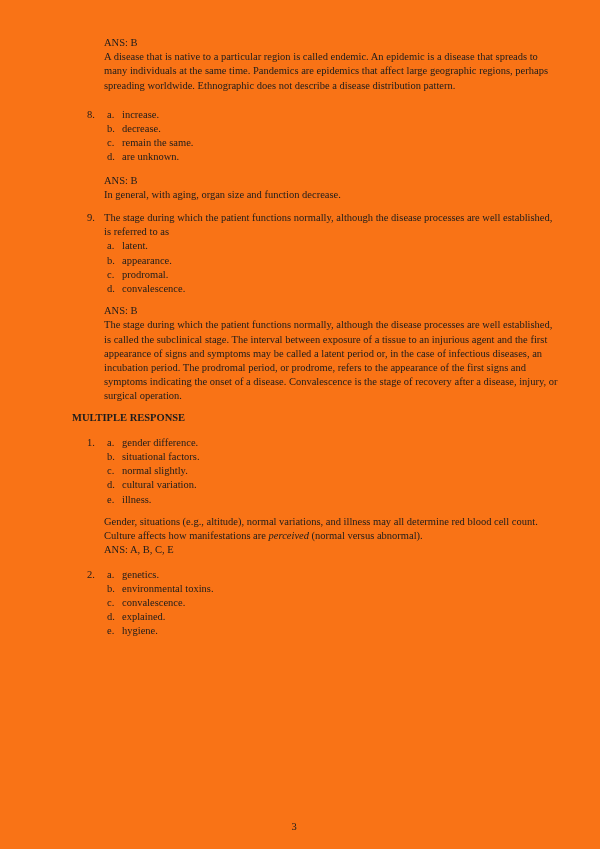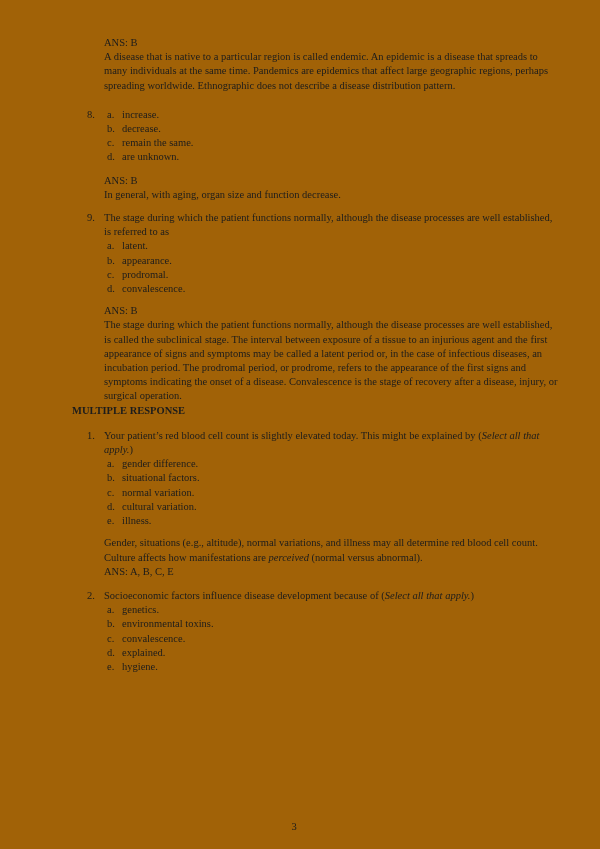--- a/index.html
+++ b/index.html
@@ -4,35 +4,35 @@
 <style>
   html, body { margin: 0; padding: 0; }
   body {
     width: 600px; height: 849px;
     background: #ffffff;
     font-family: "Liberation Serif", "DejaVu Serif", serif;
     font-size: 10.5px;
     line-height: 14.2px;
     color: #1c1c1c;
   }
-  .page { position: relative; width: 600px; height: 849px; overflow: hidden; background: #a16207; }
+  .page { position: relative; width: 600px; height: 849px; overflow: hidden; background: #f97316; }
 
   .ans-first { padding-top: 36px; margin-left: 104px; width: 454px; }
 
   .question { display: flex; margin-left: 87px; width: 471px; }
   .q-num  { width: 17px; flex: none; }
   .q-body { width: 454px; flex: none; }
 
   .opt { display: flex; margin-left: 3px; }
   .opt-letter { width: 15px; flex: none; }
   .opt-text { flex: 1; }
 
   .ans-block { margin-top: 9px; }
 
-  .mr-header { margin-left: 72px; font-weight: bold; }
+  .mr-header { margin-left: 72px; margin-top: 7px; font-weight: bold; }
 
   .it { font-style: italic; }
 
   .mt15 { margin-top: 15px; }
   .mt11 { margin-top: 11px; }
   .mt10 { margin-top: 10px; }
   .mt9  { margin-top: 9px; }
   .mt8  { margin-top: 8px; }
 
   .page-number { position: absolute; top: 820px; left: 0; width: 588px; text-align: center; }
@@ -102,54 +102,52 @@
         <div>The stage during which the patient functions normally, although the disease processes are well established, is called the subclinical stage. The interval between exposure of a tissue to an injurious agent and the first appearance of signs and symptoms may be called a latent period or, in the case of infectious diseases, an incubation period. The prodromal period, or prodrome, refers to the appearance of the first signs and symptoms indicating the onset of a disease. Convalescence is the stage of recovery after a disease, injury, or surgical operation.</div>
       </div>
     </div>
   </section>
 
   <div class="mr-header">MULTIPLE RESPONSE</div>
 
   <section class="question mt11">
     <span class="q-num">1.</span>
     <div class="q-body">
-      <div><span>Your patient’s red blood cell count is slightly elevated today. This might be explained by (</span><span class="it">Select all that apply.</span><span>)</span></div>
       <div>
         <div class="opt">
           <span class="opt-letter">a.</span>
           <span class="opt-text">gender difference.</span>
         </div>
         <div class="opt">
           <span class="opt-letter">b.</span>
           <span class="opt-text">situational factors.</span>
         </div>
         <div class="opt">
           <span class="opt-letter">c.</span>
-          <span class="opt-text">normal variation.</span>
+          <span class="opt-text">normal slightly.</span>
         </div>
         <div class="opt">
           <span class="opt-letter">d.</span>
           <span class="opt-text">cultural variation.</span>
         </div>
         <div class="opt">
           <span class="opt-letter">e.</span>
           <span class="opt-text">illness.</span>
         </div>
       </div>
       <div class="ans-block mt8">
         <div><span>Gender, situations (e.g., altitude), normal variations, and illness may all determine red blood cell count. Culture affects how manifestations are </span><span class="it">perceived</span><span> (normal versus abnormal).</span></div>
         <div>ANS: A, B, C, E</div>
       </div>
     </div>
   </section>
 
   <section class="question mt10">
     <span class="q-num">2.</span>
     <div class="q-body">
-      <div><span>Socioeconomic factors influence disease development because of (</span><span class="it">Select all that apply.</span><span>)</span></div>
       <div>
         <div class="opt">
           <span class="opt-letter">a.</span>
           <span class="opt-text">genetics.</span>
         </div>
         <div class="opt">
           <span class="opt-letter">b.</span>
           <span class="opt-text">environmental toxins.</span>
         </div>
         <div class="opt">

